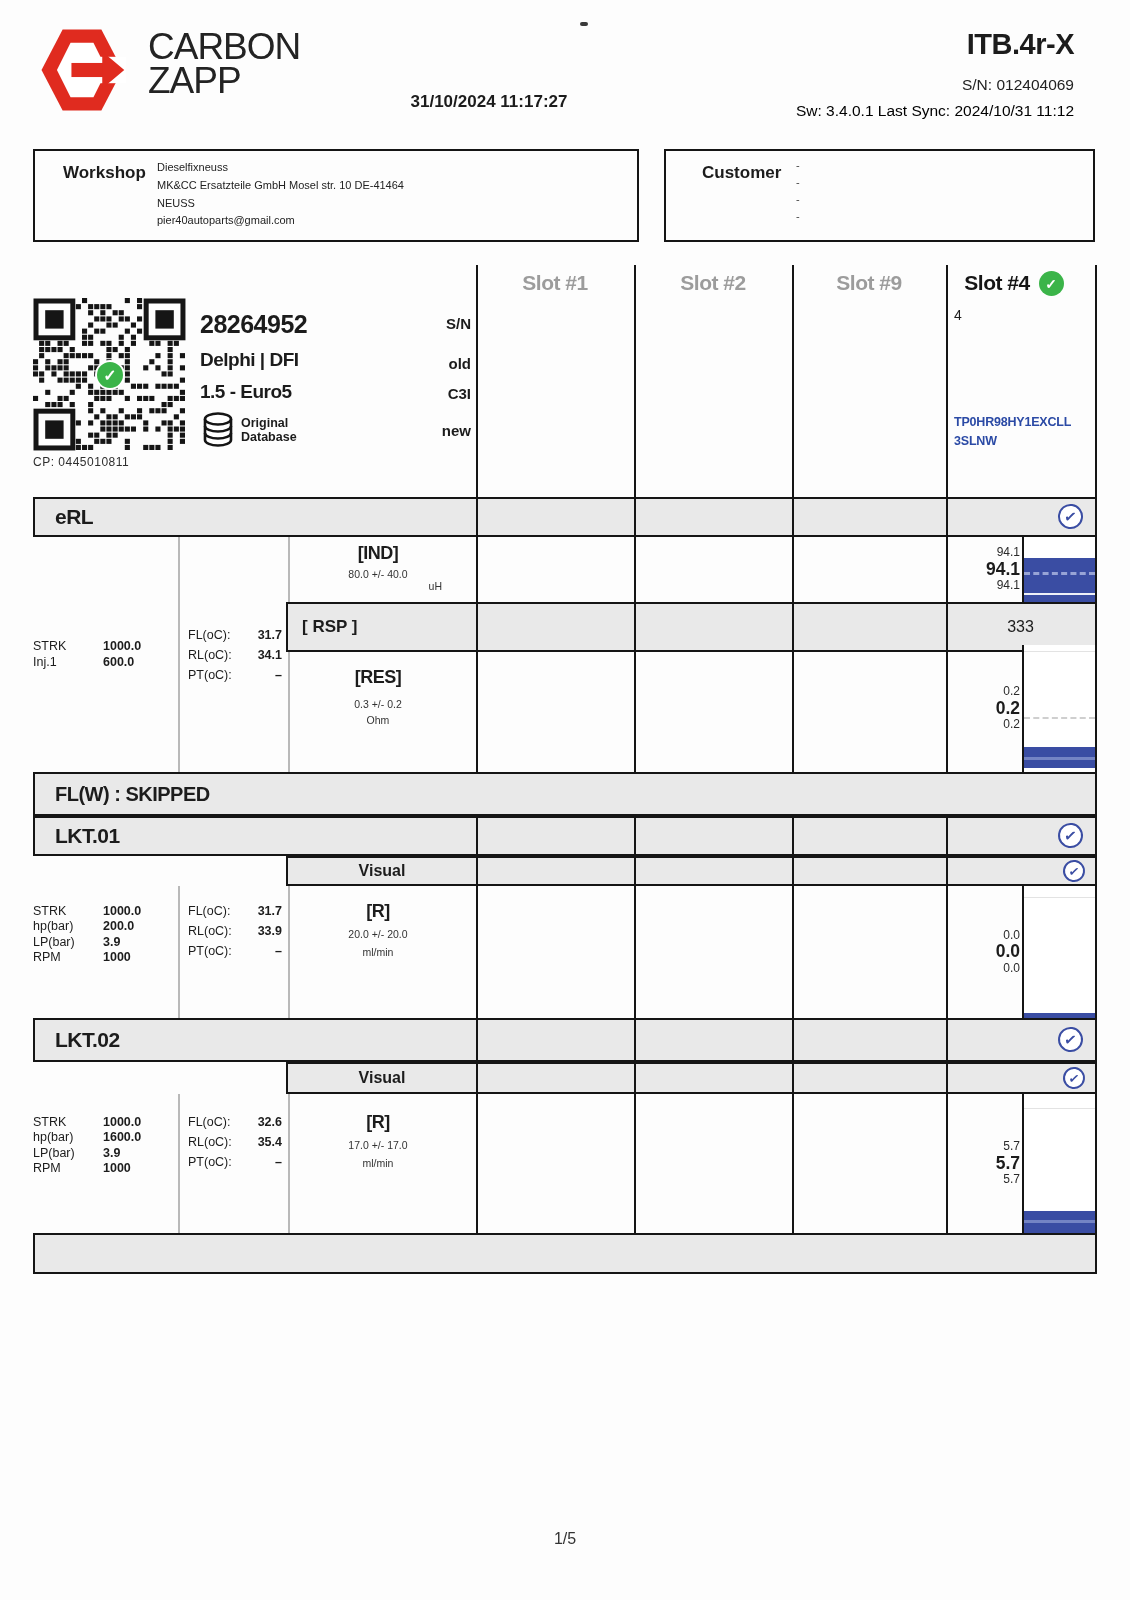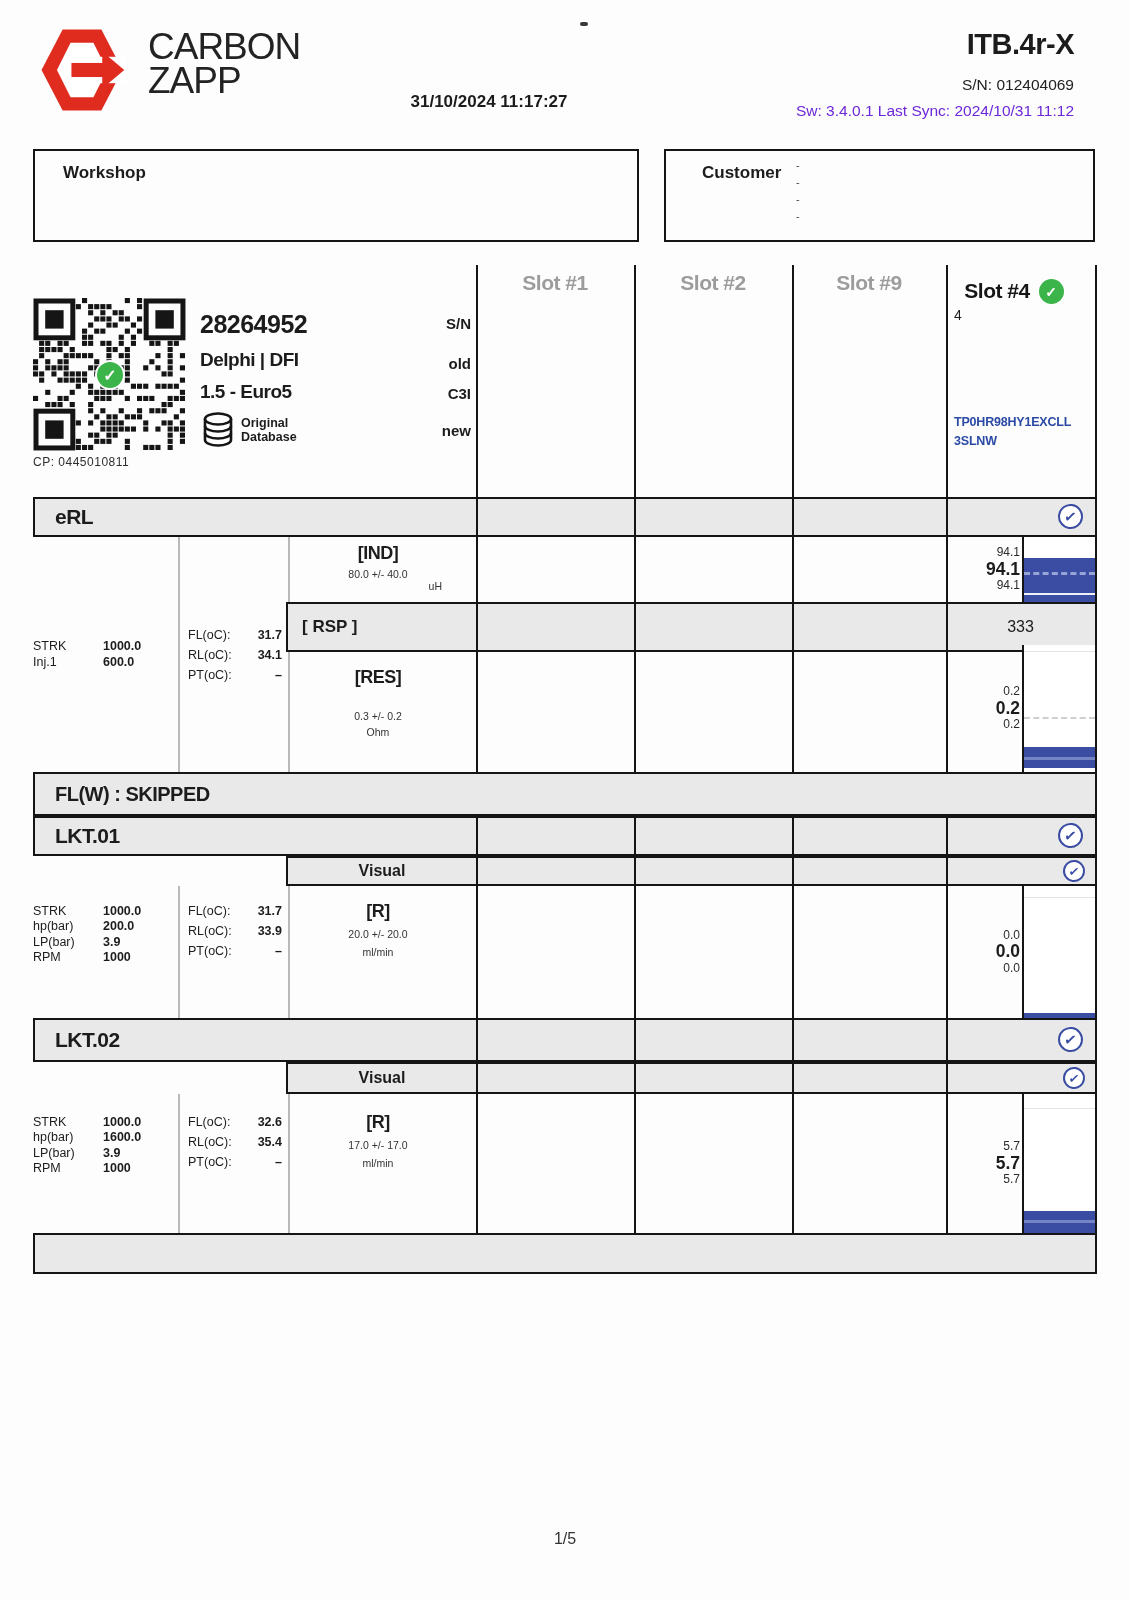--- a/index.html
+++ b/index.html
@@ -8,21 +8,21 @@
   .abs{position:absolute;}
   .ctr{text-align:center;}
   .rt{text-align:right;}
 
   
   .brand-txt{left:148px;top:30px;font-size:37px;font-weight:normal;line-height:.93;letter-spacing:-1px;color:#232323;}
   .rep-title{left:0;top:28px;width:1130px;text-align:center;font-size:40px;font-weight:bold;letter-spacing:-1px;}
   .rep-date{left:0;top:92px;width:978px;text-align:center;font-size:17px;font-weight:bold;}
   .model{right:56px;top:28px;font-size:29px;font-weight:bold;letter-spacing:-.5px;}
   .serial{right:56px;top:76px;font-size:15.5px;color:#222;}
-  .sync{right:56px;top:102px;font-size:15.5px;color:#6d28d9;}
+  .sync{right:56px;top:102px;font-size:15.5px;color:#000000;}
   .mark{left:580px;top:22px;width:8px;height:4px;background:#3a3a3a;border-radius:2px;}
 
   .wbox{left:33px;top:149px;width:606px;height:93px;border:2px solid #151515;box-sizing:border-box;}
   .cbox{left:664px;top:149px;width:431px;height:93px;border:2px solid #151515;box-sizing:border-box;}
   .boxlab{position:absolute;left:28px;top:12px;font-size:17px;font-weight:bold;}
   .winfo{position:absolute;left:122px;top:8px;font-size:11px;line-height:1.62;color:#222;}
   .cdash{position:absolute;left:130px;top:6px;font-size:11px;line-height:1.55;color:#444;}
 
   
   .tbl{left:33px;top:265px;width:1064px;height:1009px;}
@@ -105,20 +105,26 @@
     <div>ZAPP</div>
   </div>
   <div class="abs mark"></div>
   <div class="abs rep-date">31/10/2024 11:17:27</div>
   <div class="abs model">ITB.4r-X</div>
   <div class="abs serial">S/N: 012404069</div>
   <div class="abs sync">Sw: 3.4.0.1 Last Sync: 2024/10/31 11:12</div>
 
   <div class="abs wbox">
     <div class="boxlab">Workshop</div>
+    <div class="winfo">
+      <div>Dieselfixneuss</div>
+      <div>MK&amp;CC Ersatzteile GmbH Mosel str. 10 DE-41464</div>
+      <div>NEUSS</div>
+      <div>pier40autoparts@gmail.com</div>
+    </div>
   </div>
   <div class="abs cbox">
     <div class="boxlab" style="left:36px">Customer</div>
     <div class="cdash">
       <div>-</div>
       <div>-</div>
       <div>-</div>
       <div>-</div>
     </div>
   </div>
@@ -127,21 +133,21 @@
 
     <div class="vline" style="left:443px;top:0;height:232px"></div>
     <div class="vline" style="left:601px;top:0;height:232px"></div>
     <div class="vline" style="left:759px;top:0;height:232px"></div>
     <div class="vline" style="left:913px;top:0;height:232px"></div>
     <div class="vline" style="left:1062px;top:0;height:232px"></div>
 
     <div class="abs slot-hd" style="left:443px;top:0;width:158px">Slot #1</div>
     <div class="abs slot-hd" style="left:601px;top:0;width:158px">Slot #2</div>
     <div class="abs slot-hd" style="left:759px;top:0;width:154px">Slot #9</div>
-    <div class="abs slot4-hd" style="left:913px;top:8px;width:136px">
+    <div class="abs slot4-hd" style="left:913px;top:0;width:136px">
       <span class="lab">Slot #4</span>
       <span class="chk-green">✓</span>
     </div>
     <div class="abs" style="left:921px;top:42px;font-size:14px">4</div>
     <div class="abs code-blue" style="left:921px;top:148px">
       <div>TP0HR98HY1EXCLL</div>
       <div>3SLNW</div>
     </div>
 
     <div class="abs" style="left:0;top:33px;width:153px;height:153px"><svg width="153" height="153" xmlns="http://www.w3.org/2000/svg">
@@ -431,21 +437,21 @@
       <div class="rsp-lab" style="position:absolute;left:14px;top:50%;transform:translateY(-50%)">[ RSP ]</div>
       <div class="sep" style="left:188px"></div>
       <div class="sep" style="left:346px"></div>
       <div class="sep" style="left:504px"></div>
       <div class="sep" style="left:658px"></div>
       <div class="rsp-val ctr" style="position:absolute;left:658px;width:149px;top:50%;transform:translateY(-50%)">333</div>
     </div>
 
     <div class="test-info" style="top:402px">
       <div class="test-name">[RES]</div>
-      <div class="tol" style="margin-top:22px">0.3 +/- 0.2</div>
+      <div class="tol" style="margin-top:10px">0.3 +/- 0.2</div>
       <div class="tol" style="margin-top:4px">Ohm</div>
     </div>
     <div class="scale" style="top:385px">0.6</div>
     <div class="scale" style="top:488px">0.1</div>
     <div class="slot-cell s1" style="top:380px;height:127px"></div>
     <div class="slot-cell s2" style="top:380px;height:127px"></div>
     <div class="slot-cell s3" style="top:380px;height:127px"></div>
     <div class="slot-cell s4" style="top:380px;height:127px">
       <div class="val-box">
         <div class="val-sm">0.2</div>

